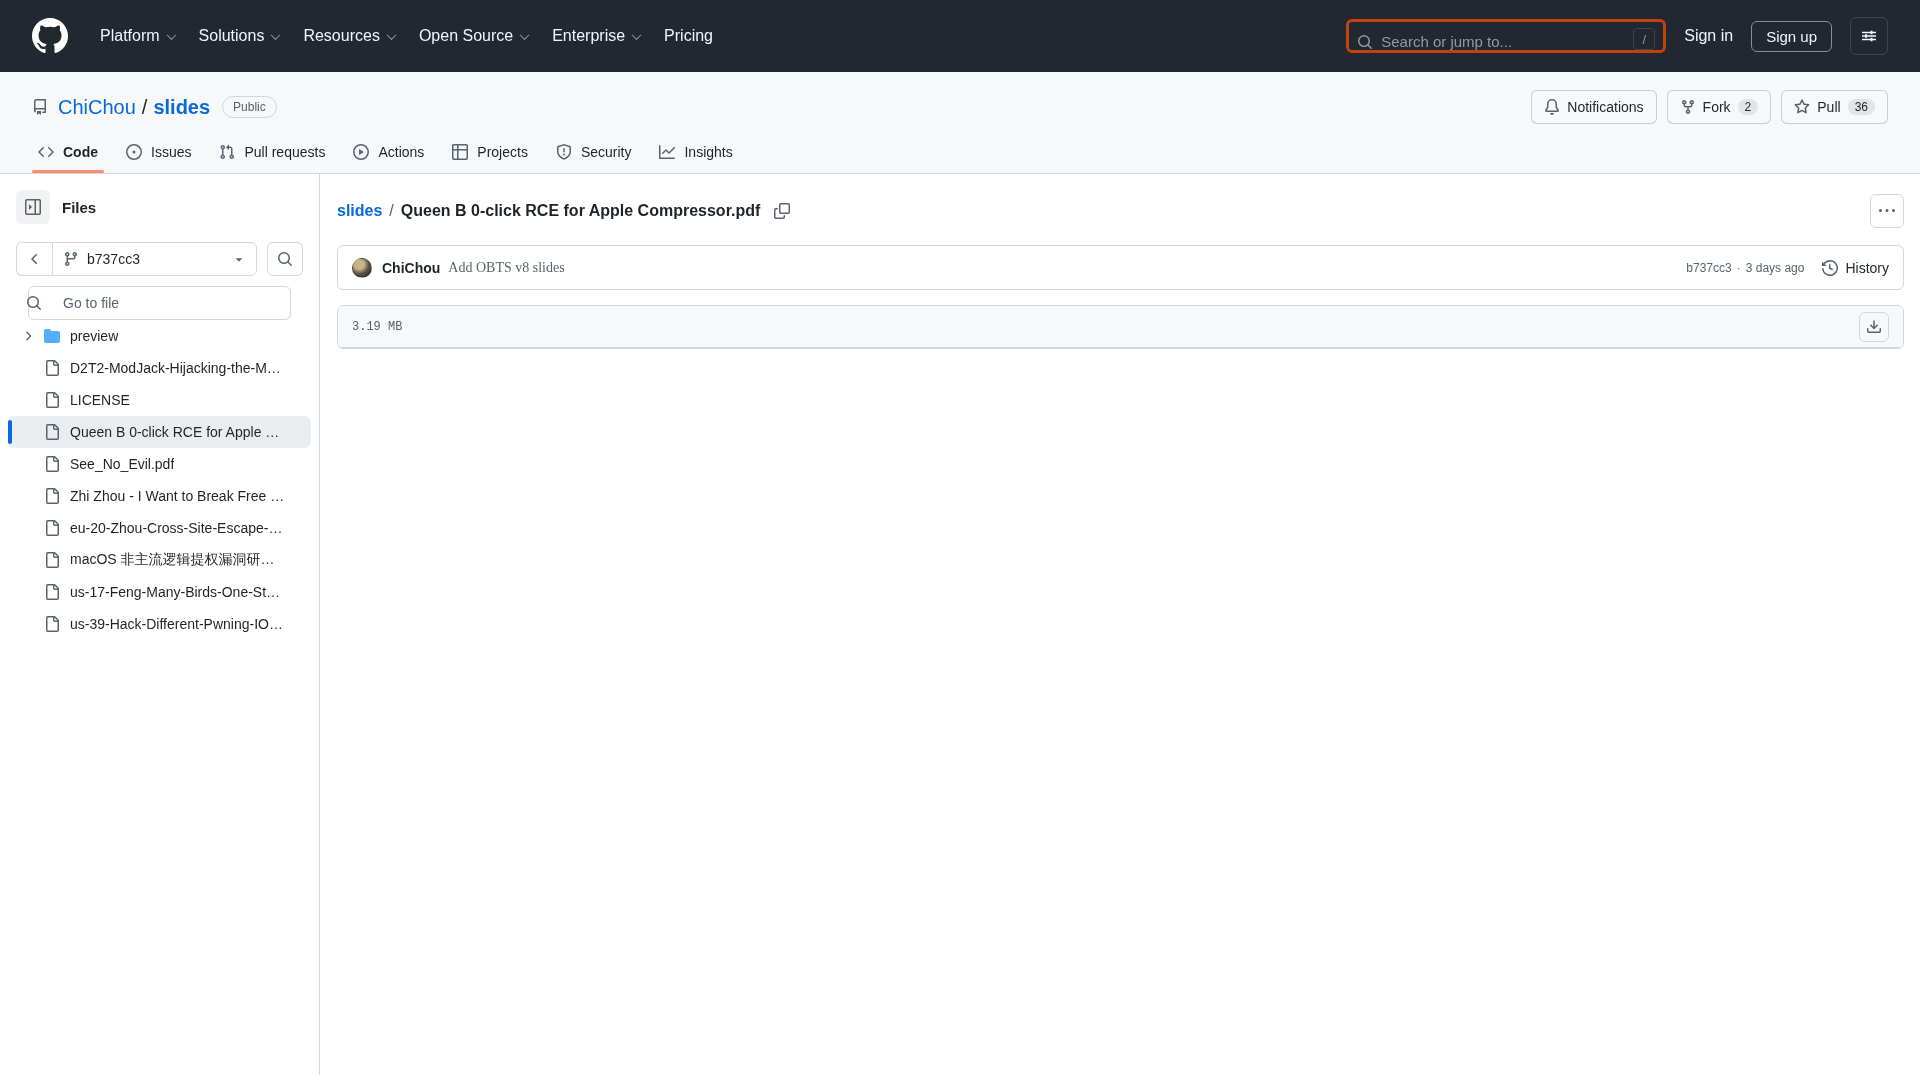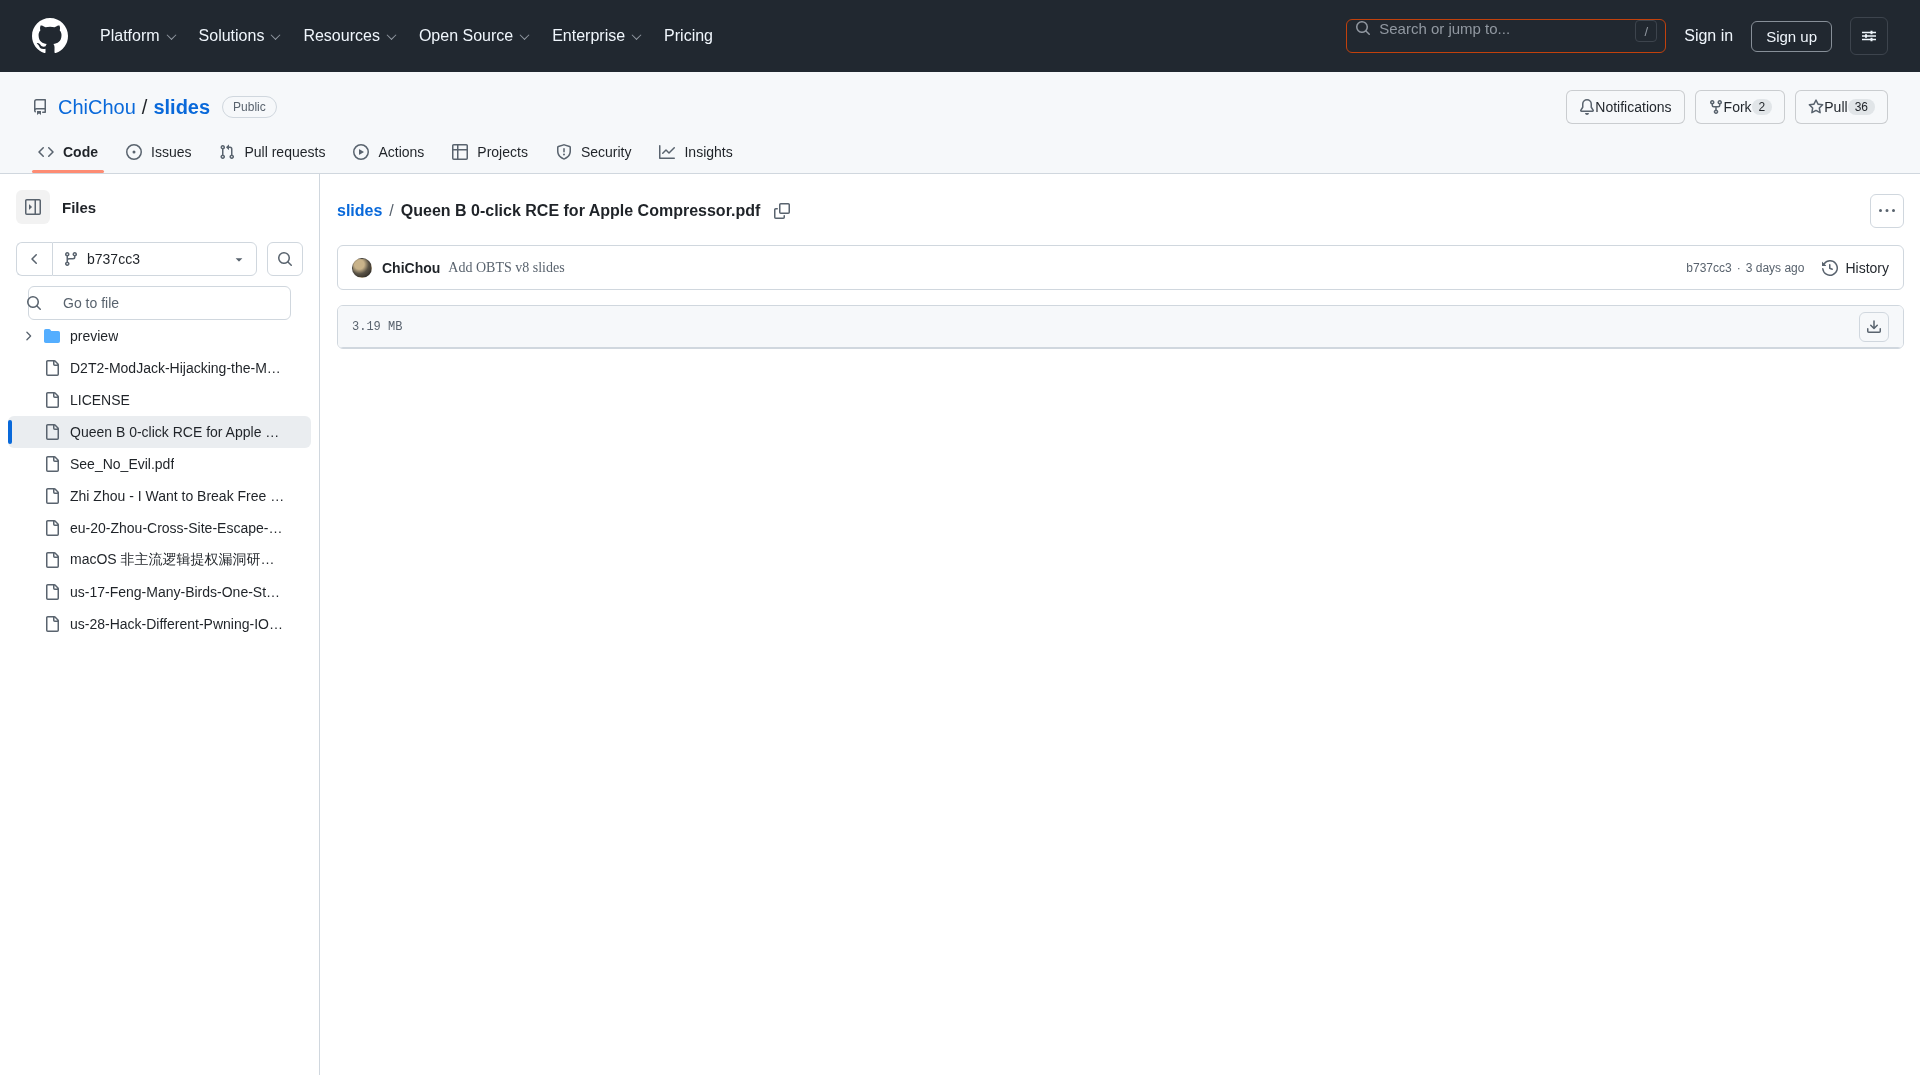--- a/index.html
+++ b/index.html
@@ -22,22 +22,22 @@
   .nav-item {
     display: flex; align-items: center; gap: 8px; padding: 8px 12px;
     font-size: 16px; color: #f0f6fc; cursor: pointer; white-space: nowrap;
   }
   .chev {
     width: 7px; height: 7px; border-right: 1.6px solid #9198a1;
     border-bottom: 1.6px solid #9198a1; transform: rotate(45deg) translate(-1px,-1px);
   }
   .topnav-right { margin-left: auto; display: flex; align-items: center; gap: 18px; }
   .nav-search {
-    width: 320px; height: 34px; border: 1px solid #c2410c; border-radius: 6px;
-    display: flex; align-items: flex-start; padding: 0 8px; gap: 8px; background: transparent;
+    width: 320px; height: 34px; border: 3px solid #c2410c; border-radius: 6px;
+    display: flex; align-items: flex-end; padding: 0 8px; gap: 8px; background: transparent;
     cursor: text;
   }
   .nav-search svg { color: #9198a1; flex: none; }
   .nav-search input {
     background: transparent; border: none; outline: none; color: #f0f6fc;
     font-size: 15px; flex: 1; font-family: inherit;
   }
   .nav-search input::placeholder { color: #9198a1; }
   .slash-key {
     width: 22px; height: 22px; border: 1px solid #3d444d; border-radius: 4px;
@@ -63,21 +63,21 @@
   .repo-owner { color: #0969da; font-size: 20px; text-decoration: none; cursor: pointer; }
   .repo-sep { font-size: 20px; color: #1f2328; margin: 0 6px; }
   .repo-name { color: #0969da; font-size: 20px; font-weight: 700; text-decoration: none; cursor: pointer; }
   .visibility-badge {
     margin-left: 12px; border: 1px solid #d0d7de; border-radius: 999px;
     color: #59636e; font-size: 12px; font-weight: 500; padding: 3px 10px; background: transparent;
   }
   .repo-actions { margin-left: auto; display: flex; gap: 10px; }
   .hdr-btn {
     height: 34px; background: #f6f8fa; border: 1px solid rgba(31,35,40,0.2); border-radius: 6px;
-    display: flex; align-items: center; gap: 0; padding: 0 12px; font-size: 14px;
+    display: flex; align-items: center; gap: 7px; padding: 0 12px; font-size: 14px;
     color: #24292f; cursor: pointer; font-family: inherit;
   }
   .hdr-btn svg { color: #59636e; }
   .count-pill {
     background: rgba(175,184,193,0.3); border-radius: 999px; font-size: 12px;
     padding: 1px 7px; color: #1f2328;
   }
 
   
   .tabs { display: flex; padding: 0 24px; }
@@ -477,21 +477,21 @@
         <span class="tree-label">us-17-Feng-Many-Birds-One-St…</span>
       </div>
 
       <div class="tree-row">
         <span class="tw"></span>
         <span class="tw">
             <svg viewBox="0 0 16 16" width="16" height="16" fill="currentColor">
               <path d="M2 1.75C2 .784 2.784 0 3.75 0h6.586c.464 0 .909.184 1.237.513l2.914 2.914c.329.328.513.773.513 1.237v9.586A1.75 1.75 0 0 1 13.25 16h-9.5A1.75 1.75 0 0 1 2 14.25Zm1.75-.25a.25.25 0 0 0-.25.25v12.5c0 .138.112.25.25.25h9.5a.25.25 0 0 0 .25-.25V6h-2.75A1.75 1.75 0 0 1 9 4.25V1.5Zm6.75.062V4.25c0 .138.112.25.25.25h2.688l-.011-.013-2.914-2.914-.013-.011Z"></path>
             </svg>
           </span>
-        <span class="tree-label">us-28-Hack-Different-Pwning-IO…</span>
+        <span class="tree-label">us-39-Hack-Different-Pwning-IO…</span>
       </div>
     </div>
   </aside>
 
   <main class="main">
     <div class="breadcrumb-row">
       <a class="crumb-repo">slides</a>
       <span class="crumb-sep">/</span>
       <span class="crumb-file">Queen B 0-click RCE for Apple Compressor.pdf</span>
       <button class="copy-btn">

